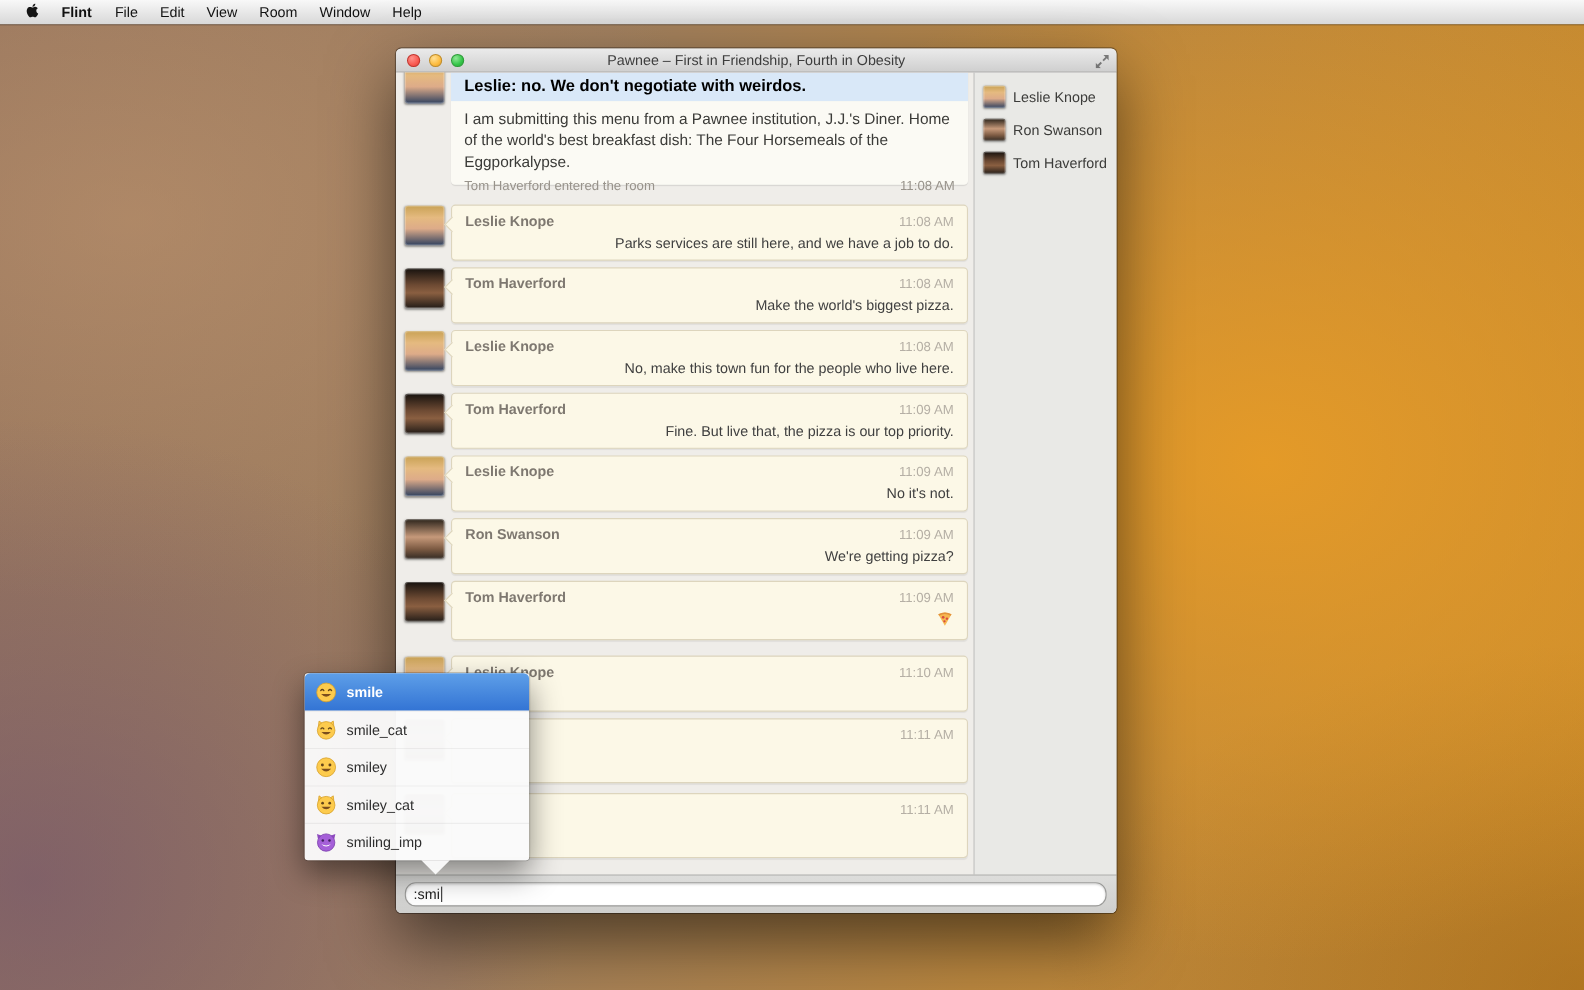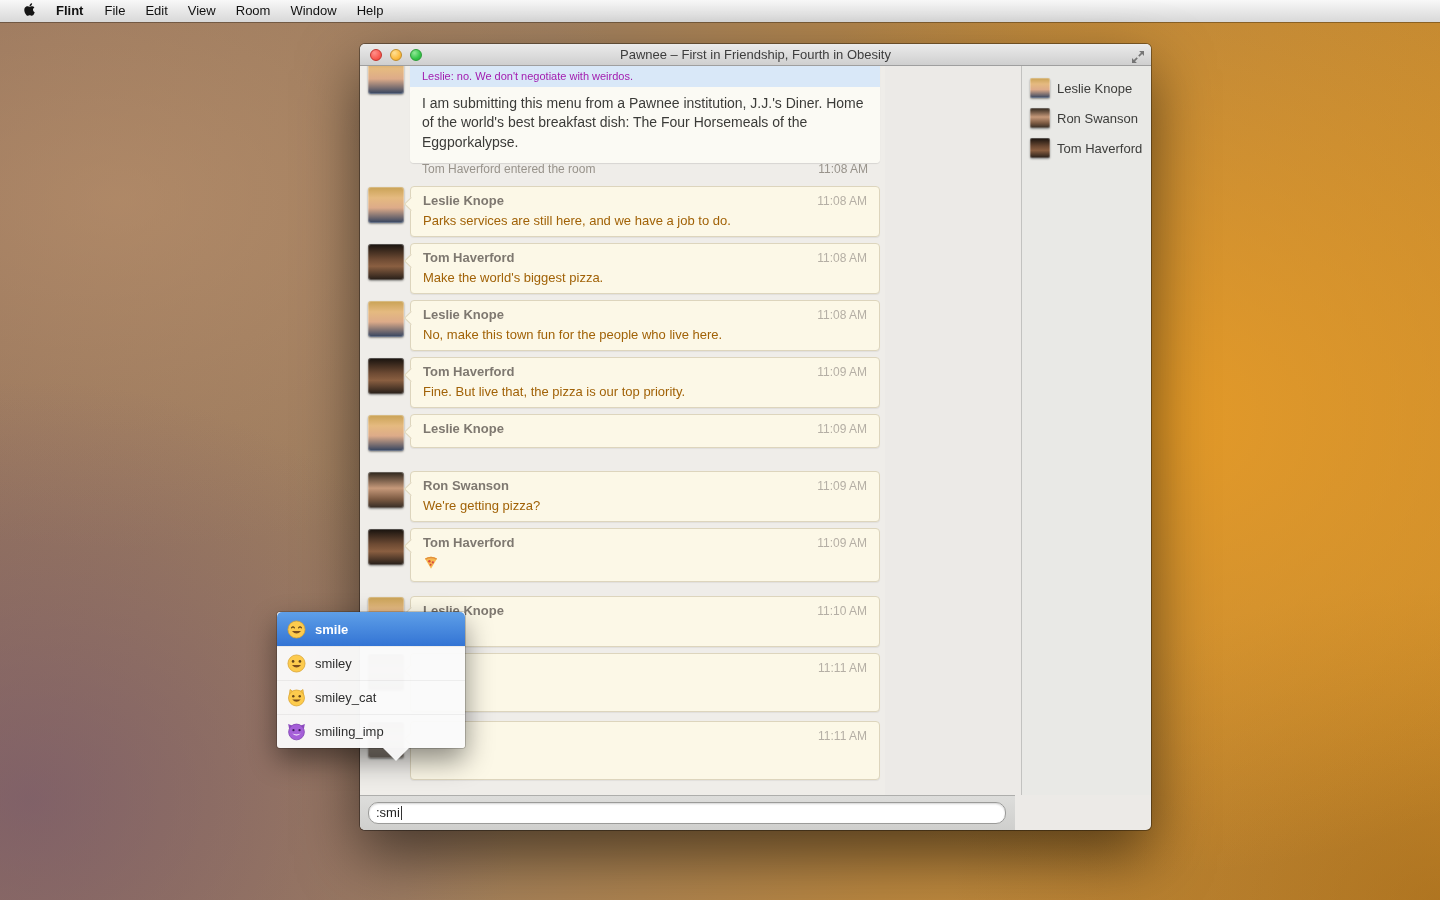--- a/index.html
+++ b/index.html
@@ -22,21 +22,21 @@
     box-shadow:0 1px 0 rgba(0,0,0,.30);
     display:flex; align-items:flex-start; padding-left:14px;
     font-size:13px; color:#111;
   }
   .apple { display:flex; align-items:center; padding:0 9px; height:22px; }
   .menu-item { padding:0 10px; line-height:22px; }
   .menu-item.bold { font-weight:bold; padding:0 11px; }
 
   
   .window {
-    position:absolute; left:360px; top:44px; width:791px; height:786px;
+    position:absolute; left:360px; top:44px; width:655px; height:786px;
     border-radius:5px; overflow:hidden;
     box-shadow:0 25px 60px rgba(0,0,0,.55), 0 0 0 1px rgba(0,0,0,.35);
     background:#eceae7;
   }
   .titlebar {
     position:absolute; top:0; left:0; right:0; height:22px;
     background:linear-gradient(#ebebeb,#cfcfcf);
     border-bottom:1px solid #9f9f9f;
   }
   .title {
@@ -60,41 +60,41 @@
   }
   .avatar.leslie { background:linear-gradient(180deg,#c9a255 0%,#e5ba80 30%,#ddab89 58%,#31425f 100%); }
   .avatar.tom    { background:linear-gradient(180deg,#17120e 0%,#6d4a33 42%,#8a5f41 62%,#241d18 100%); }
   .avatar.ron    { background:linear-gradient(180deg,#2c241b 0%,#c6997a 45%,#7d5b43 75%,#332b24 100%); }
   .avatar.unknown{ background:linear-gradient(180deg,#8a8178 0%,#b3a89c 45%,#6e665e 100%); }
   .avatar.sm { width:20px; height:20px; border-radius:2px; }
 
   .pinned-avatar { position:absolute; left:8px; top:-8px; }
   .pinned-group { position:absolute; left:50px; top:0; width:470px; border-radius:0 0 4px 4px; overflow:hidden;
     box-shadow:0 1px 1px rgba(0,0,0,.10); }
-  .selline { background:#d9e8f8; padding:4px 12px 5px; font-size:11px; color:#a21caf; }
+  .selline { background:#d9e8f8; padding:4px 12px 5px; font-size:15px; color:#000000;font-weight:bold; }
   .pinned-body { background:#fbfaf4; padding:7px 12px 11px; font-size:14px; line-height:1.38; color:#3b3b38; }
 
   .sysrow { position:absolute; left:62px; right:17px; top:96px; font-size:12px; color:#98938b;
     display:flex; justify-content:space-between; }
 
   .mrow { position:absolute; left:8px; right:5px; }
   .mrow .avatar { position:absolute; left:0; top:1px; }
   .bubble {
     margin-left:42px; background:#fcf8e7; border:1px solid #ddd5bd; border-radius:4px;
     padding:6px 12px 7px; position:relative; box-shadow:0 1px 1px rgba(0,0,0,.06);
   }
   .bubble::before {
     content:''; position:absolute; left:-5.5px; top:12px; width:9px; height:9px;
     background:#fcf8e7; border-left:1px solid #ddd5bd; border-bottom:1px solid #ddd5bd;
     transform:rotate(45deg);
   }
   .bhead { display:flex; justify-content:space-between; align-items:baseline; line-height:16px; margin-bottom:3px; }
   .bname { font-weight:bold; font-size:13px; color:#7e7870; }
   .btime { font-size:12px; color:#b5afa5; }
-  .btext { font-size:13px; color:#a16207; line-height:17px; min-height:17px; }
+  .btext { font-size:13px; color:#404040; line-height:17px; min-height:17px;text-align:right; }
   .mrow.tall .btext { min-height:25px; }
 
   
   .roster {
     position:absolute; right:0; top:22px; width:130px; height:729px;
     background:#e9e9e6; border-left:1px solid #c2c2c0; padding-top:7px;
   }
   .rrow { display:flex; align-items:center; height:30px; padding:0 0 0 8px; }
   .rname { margin-left:7px; font-size:13px; color:#3c3c3a; }
 
@@ -107,21 +107,21 @@
     position:absolute; left:8px; right:9px; top:6px; height:22px;
     background:#fff; border:1px solid #9b9b99; border-radius:10px;
     box-shadow:inset 0 1px 2px rgba(0,0,0,.18);
     font-size:13px; color:#222; line-height:20px; padding-left:7px;
     display:flex; align-items:center;
   }
   .caret { width:1px; height:14px; background:#333; margin-left:1px; }
 
   
   .popup {
-    position:absolute; left:277px; top:612px; width:188px; z-index:50;
+    position:absolute; left:277px; top:612px; width:204px; z-index:50;
     background:rgba(250,250,250,0.97); border-radius:3px;
     box-shadow:0 12px 28px rgba(0,0,0,.45), 0 0 0 1px rgba(0,0,0,.18);
   }
   .prow { height:34px; display:flex; align-items:center; padding:0 10px;
     font-size:13px; color:#2e2e2e; border-top:1px solid rgba(0,0,0,.05); }
   .prow:first-child { border-top:none; border-radius:5px 5px 0 0; }
   .prow:last-child { border-radius:0 0 5px 5px; }
   .prow.sel { background:linear-gradient(#5e9fe8,#3374d4); color:#fff; font-weight:bold; }
   .pemoji { width:19px; height:19px; margin-right:9px; display:flex; }
   .tail {
@@ -222,20 +222,21 @@
         </div>
       </div>
 
       <div class="mrow" style="top:348px">
         <div class="avatar leslie"></div>
         <div class="bubble">
           <div class="bhead">
               <span class="bname">Leslie Knope</span>
               <span class="btime">11:09 AM</span>
             </div>
+          <div class="btext">No it's not.</div>
         </div>
       </div>
 
       <div class="mrow" style="top:405px">
         <div class="avatar ron"></div>
         <div class="bubble">
           <div class="bhead">
               <span class="bname">Ron Swanson</span>
               <span class="btime">11:09 AM</span>
             </div>
@@ -329,20 +330,33 @@
             <path d="M4.8 8.2 Q6.3 6.2 7.8 8.2" fill="none" stroke="#64451a" stroke-width="1.3" stroke-linecap="round"></path>
             <path d="M12.2 8.2 Q13.7 6.2 15.2 8.2" fill="none" stroke="#64451a" stroke-width="1.3" stroke-linecap="round"></path>
             <path d="M5.2 11.5 Q10 16.8 14.8 11.5 Z" fill="#7b4e1d"></path>
           </svg>
       </span>
       <span>smile</span>
     </div>
     <div class="prow">
       <span class="pemoji">
         <svg viewBox="0 0 20 20" width="19" height="19">
+            <path d="M2.6 7 L3.2 1.6 L7.2 4.4 Z" fill="#fdcb4d" stroke="#d9a32e" stroke-width="0.8"></path>
+            <path d="M17.4 7 L16.8 1.6 L12.8 4.4 Z" fill="#fdcb4d" stroke="#d9a32e" stroke-width="0.8"></path>
+            <circle cx="10" cy="10.5" r="8.4" fill="#fdcb4d" stroke="#d9a32e" stroke-width="0.8"></circle>
+            <path d="M5 9 Q6.4 7.2 7.8 9" fill="none" stroke="#64451a" stroke-width="1.3" stroke-linecap="round"></path>
+            <path d="M12.2 9 Q13.6 7.2 15 9" fill="none" stroke="#64451a" stroke-width="1.3" stroke-linecap="round"></path>
+            <path d="M5.5 12 Q10 16.8 14.5 12 Z" fill="#7b4e1d"></path>
+          </svg>
+      </span>
+      <span>smile_cat</span>
+    </div>
+    <div class="prow">
+      <span class="pemoji">
+        <svg viewBox="0 0 20 20" width="19" height="19">
             <circle cx="10" cy="10" r="9" fill="#fdcb4d" stroke="#d9a32e" stroke-width="0.8"></circle>
             <circle cx="6.4" cy="7.8" r="1.4" fill="#64451a"></circle>
             <circle cx="13.6" cy="7.8" r="1.4" fill="#64451a"></circle>
             <path d="M5.2 11.5 Q10 16.8 14.8 11.5 Z" fill="#7b4e1d"></path>
           </svg>
       </span>
       <span>smiley</span>
     </div>
     <div class="prow">
       <span class="pemoji">

